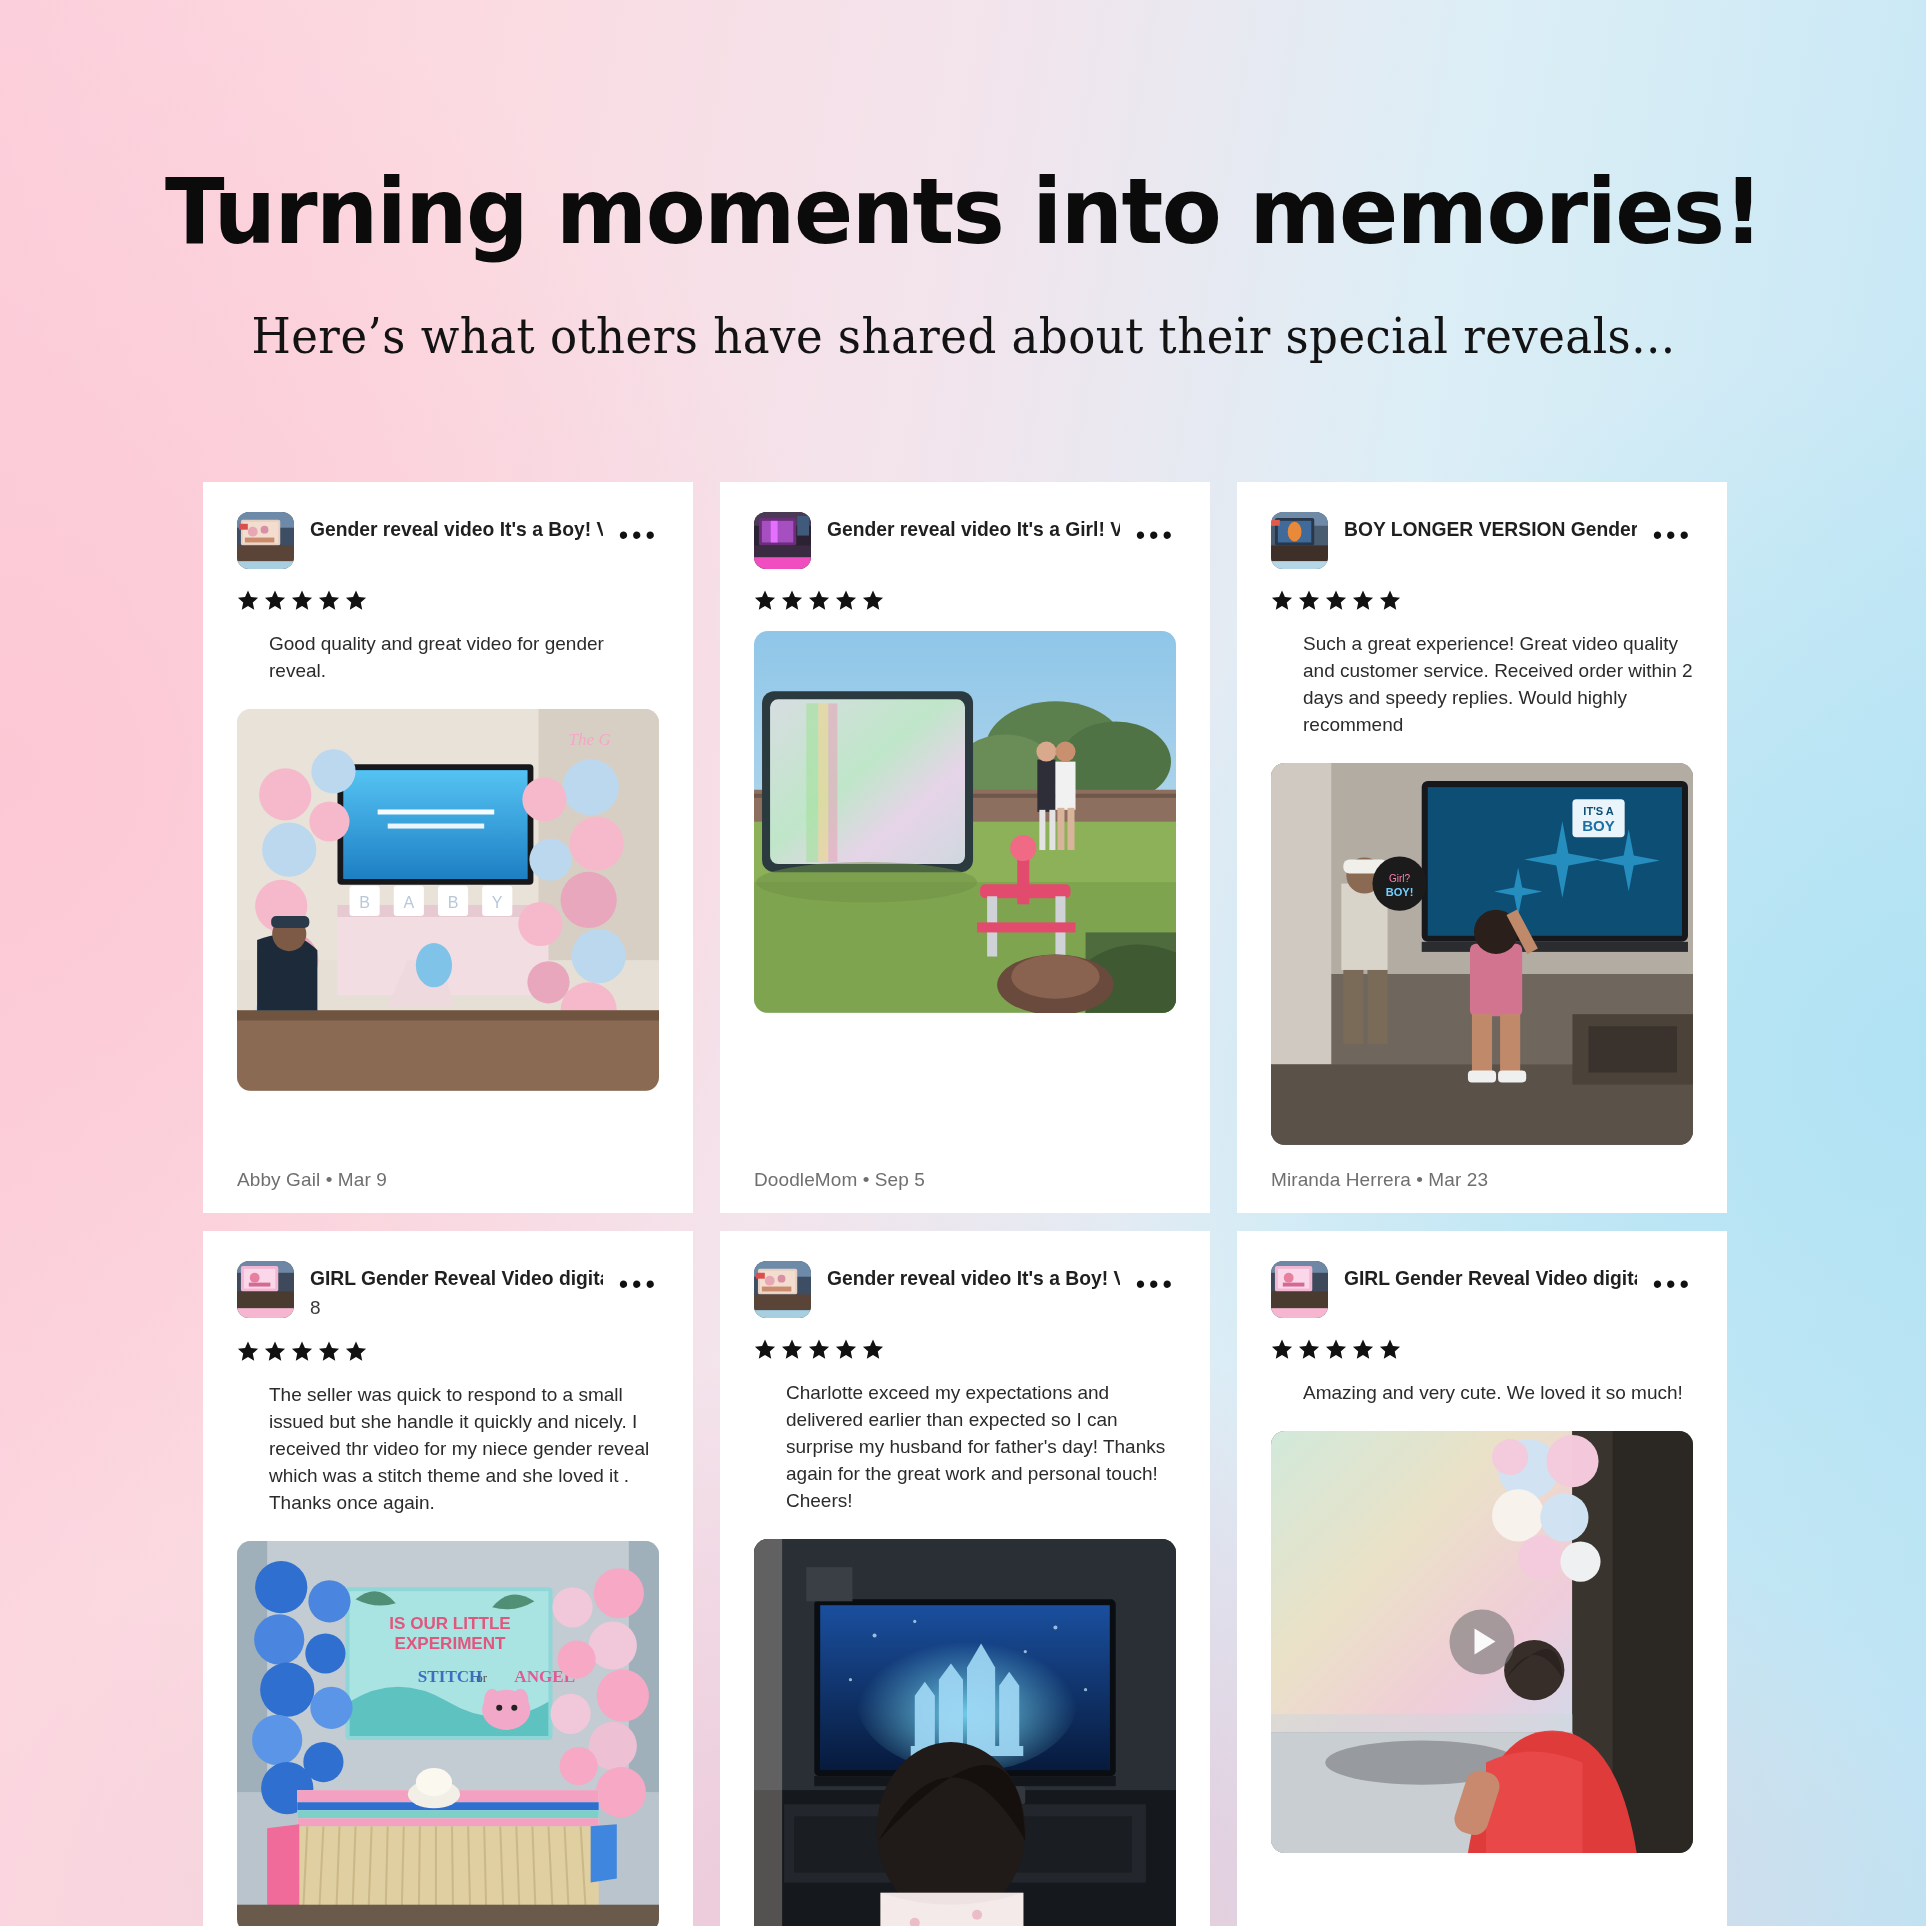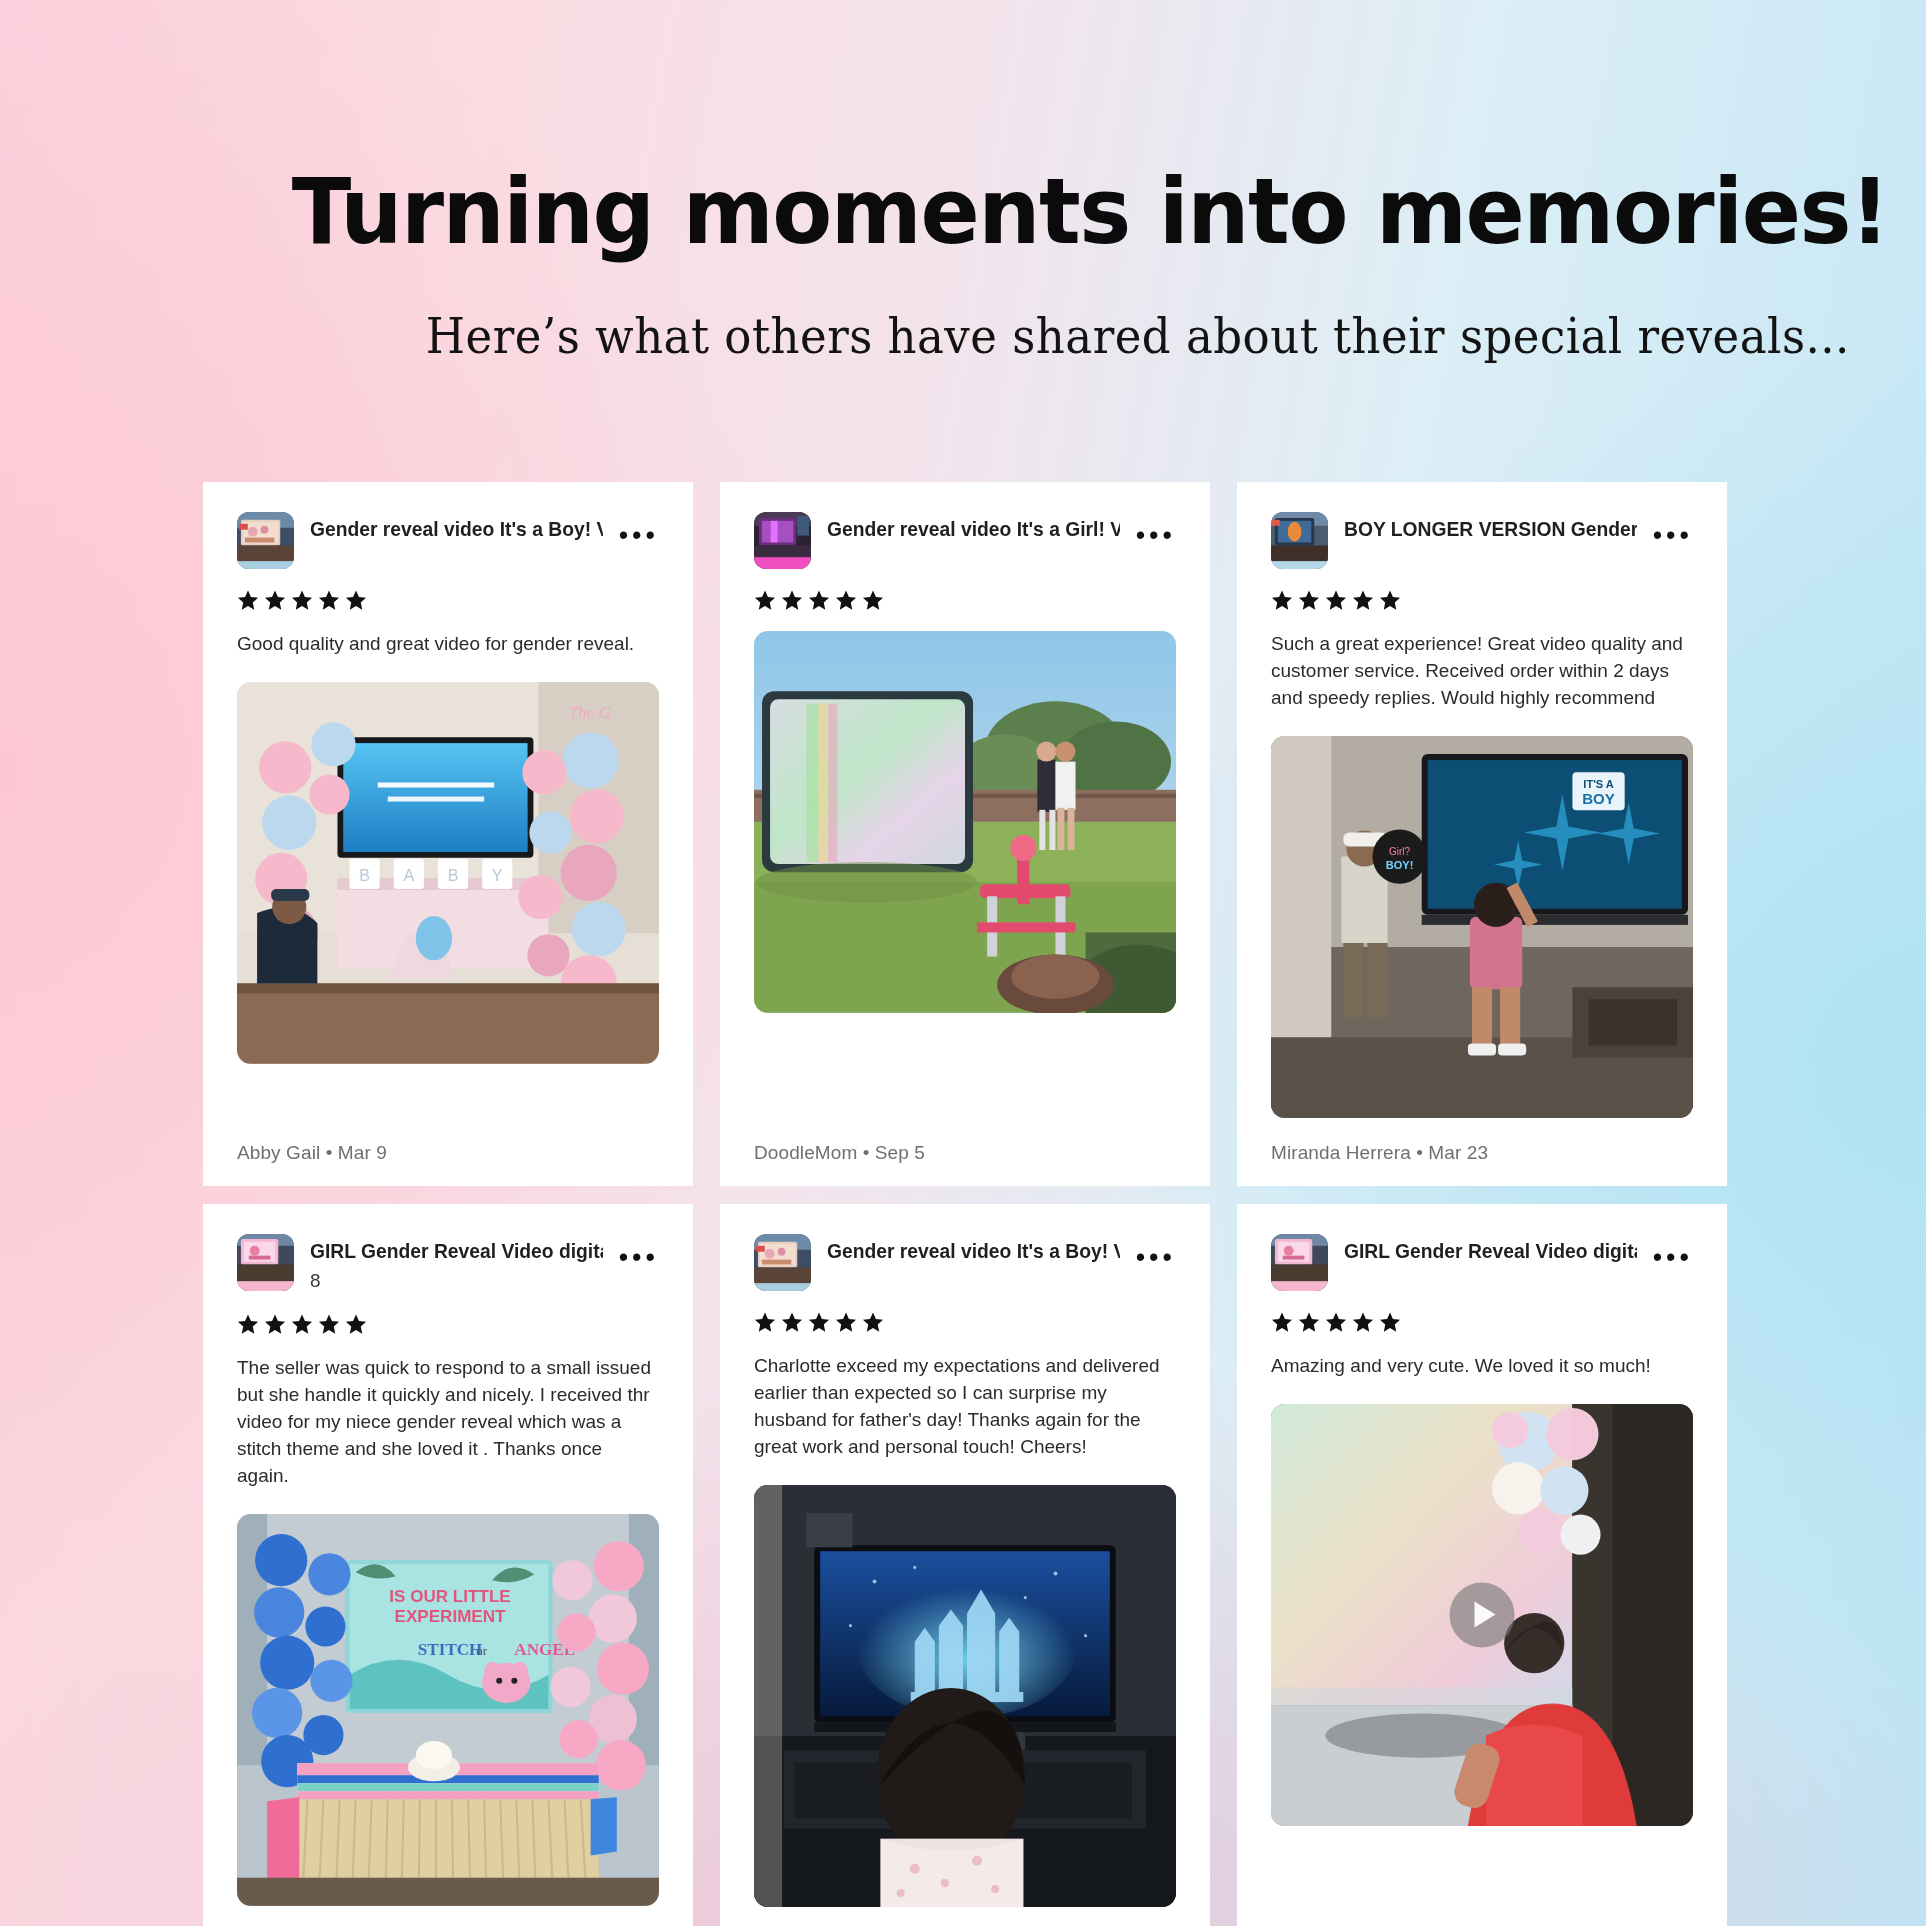--- a/index.html
+++ b/index.html
@@ -24,21 +24,21 @@
     position: absolute;
     inset: 0;
   }
 
   
   .heading-block {
     position: absolute;
     top: 166px;
     left: 0;
     width: 100%;
-    text-align: right;
+    text-align: center;
   }
 
   .main-title {
     font-family: "DejaVu Sans", sans-serif;
     font-weight: 700;
     font-size: 91px;
     line-height: 1.0;
     letter-spacing: -1.5px;
     color: #0b0b0b;
     transform: scaleX(0.96);
@@ -138,20 +138,21 @@
     height: 22px;
     display: block;
   }
 
   .review-text {
     font-size: 19px;
     line-height: 1.42;
     color: #2b2b2b;
     margin-bottom: 24px;
     word-wrap: break-word;
+    margin-left: 32px;
   }
   .review-text .heart { color: #ef4ba0; }
 
   .media {
     width: 100%;
     border-radius: 14px;
     overflow: hidden;
     position: relative;
     margin-bottom: 24px;
   }

